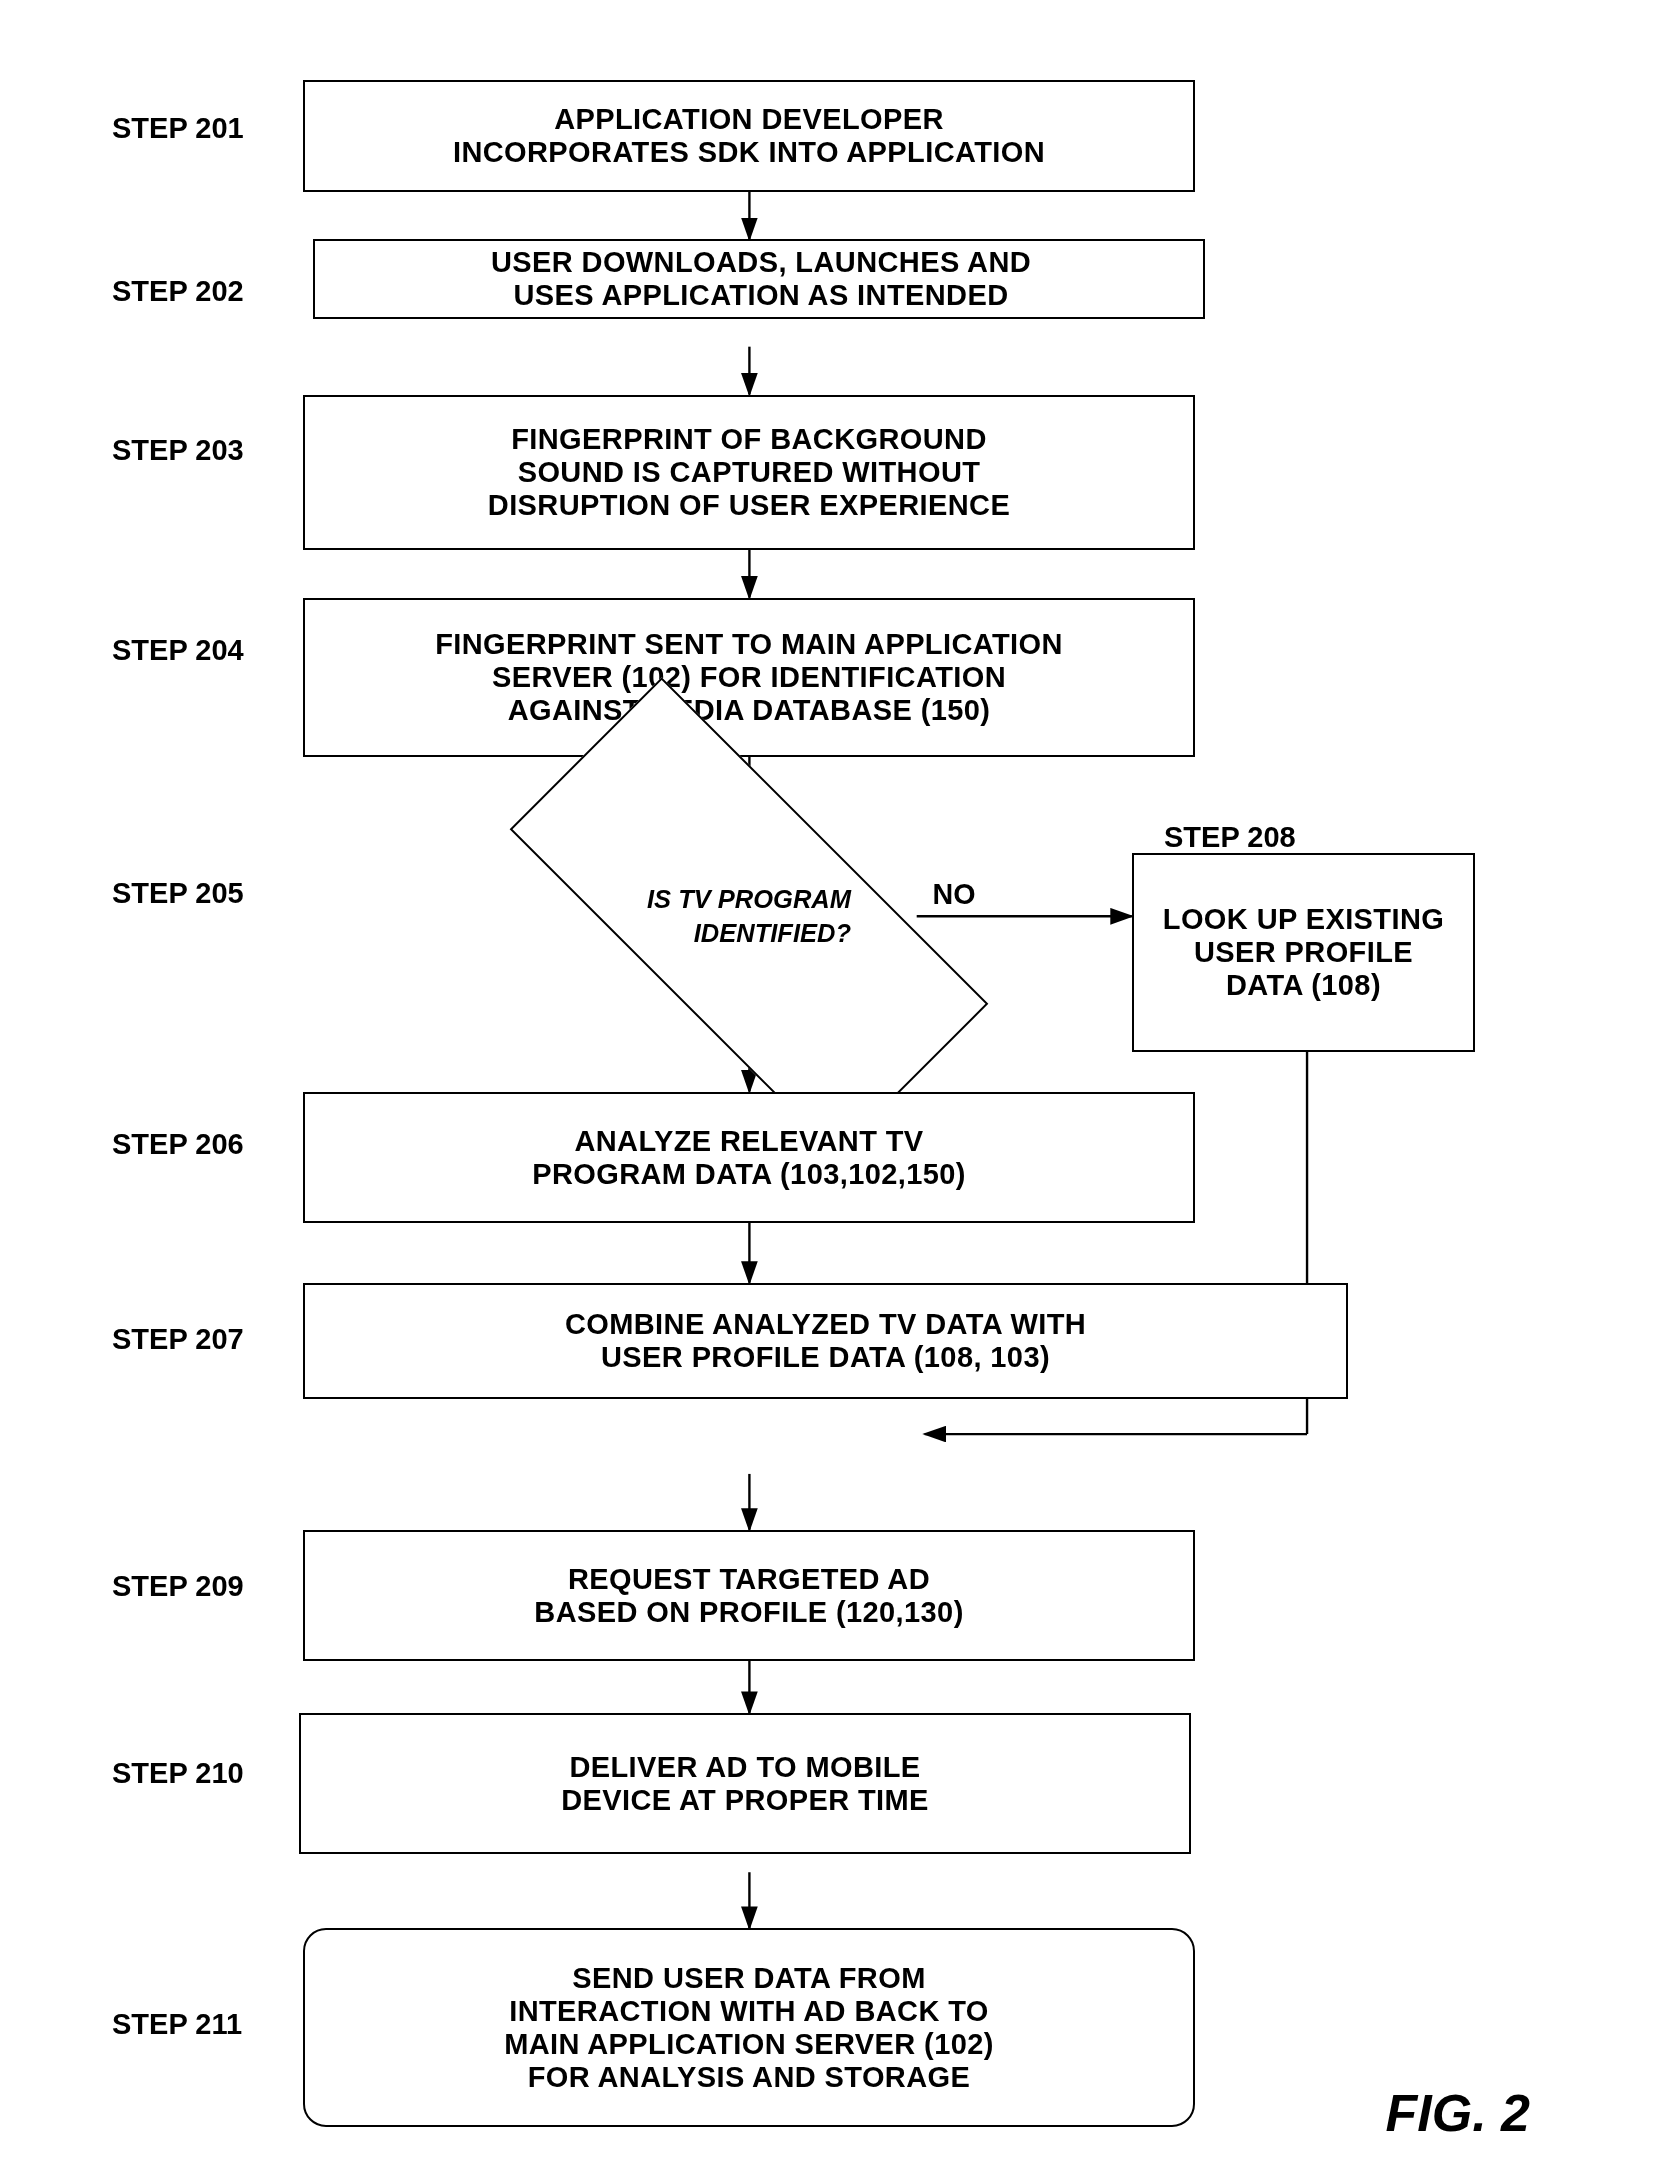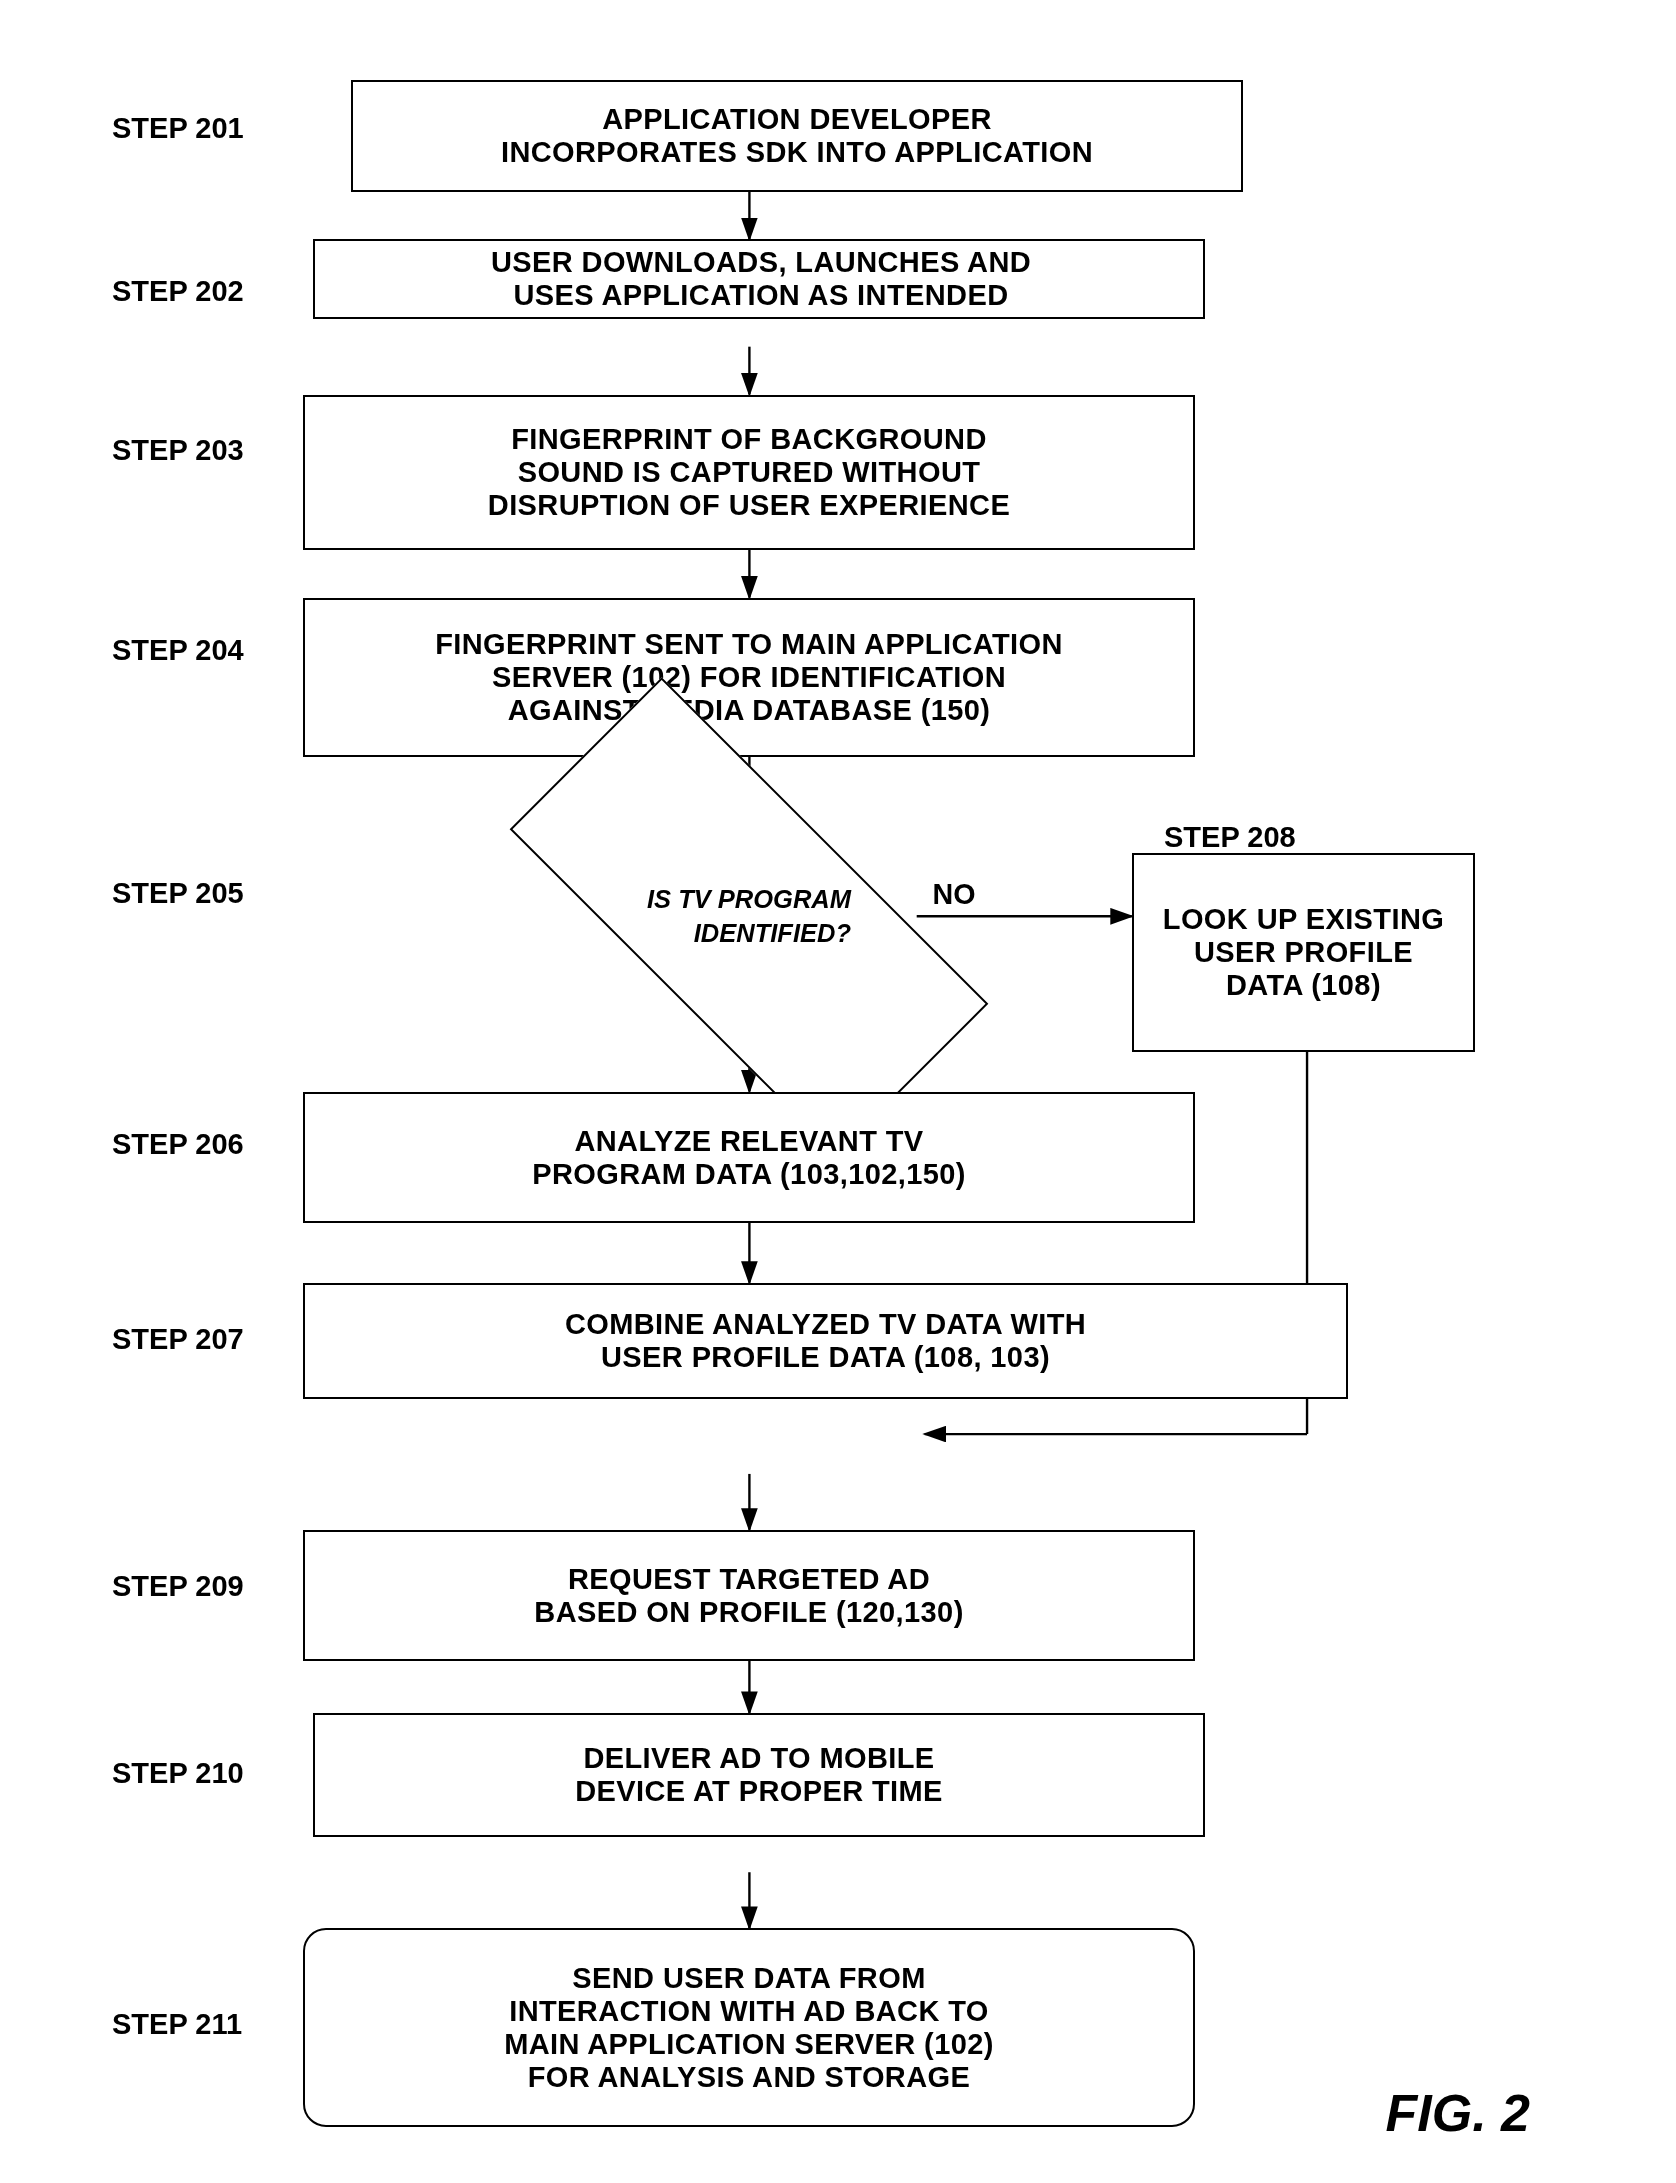--- a/index.html
+++ b/index.html
@@ -106,21 +106,21 @@
     <line x1="860" y1="2310" x2="860" y2="2380" stroke="#000" stroke-width="3" marker-end="url(#arrowhead)"></line>
 
     <text x="880" y="1295" font-size="36" font-weight="bold" font-family="Arial">YES</text>
 
     <text x="1090" y="1095" font-size="36" font-weight="bold" font-family="Arial">NO</text>
 
   </svg>
 
   <div class="step-label" style="top:80px; left:48px;">STEP 201</div>
 
-  <div class="flow-box" style="top:48px; left:239px; width:892px; height:112px;margin-left:48px;">
+  <div class="flow-box" style="top:48px; left:239px; width:892px; height:112px;">
     <span style="white-space:pre-line;">APPLICATION DEVELOPER
 INCORPORATES SDK INTO APPLICATION</span>
   </div>
 
   <div class="step-label" style="top:243px; left:48px;">STEP 202</div>
 
   <div class="flow-box" style="top:207px; left:249px; width:892px; height:80px;padding-left:20px;">
     <span style="white-space:pre-line;">USER DOWNLOADS, LAUNCHES AND
 USES APPLICATION AS INTENDED</span>
   </div>
@@ -175,21 +175,21 @@
 
   <div class="step-label" style="top:1538px; left:48px;">STEP 209</div>
 
   <div class="flow-box" style="top:1498px; left:239px; width:892px; height:131px;">
     <span style="white-space:pre-line;">REQUEST TARGETED AD
 BASED ON PROFILE (120,130)</span>
   </div>
 
   <div class="step-label" style="top:1725px; left:48px;">STEP 210</div>
 
-  <div class="flow-box" style="top:1681px; left:249px; width:892px; height:124px;">
+  <div class="flow-box" style="top:1681px; left:235px; width:892px; height:141px;">
     <span style="white-space:pre-line;">DELIVER AD TO MOBILE
 DEVICE AT PROPER TIME</span>
   </div>
 
   <div class="step-label" style="top:1976px; left:48px;">STEP 211</div>
 
   <div class="flow-box" style="top:1896px; left:239px; width:892px; height:199px;border-radius:23px;">
     <span style="white-space:pre-line;">SEND USER DATA FROM
 INTERACTION WITH AD BACK TO
 MAIN APPLICATION SERVER (102)

